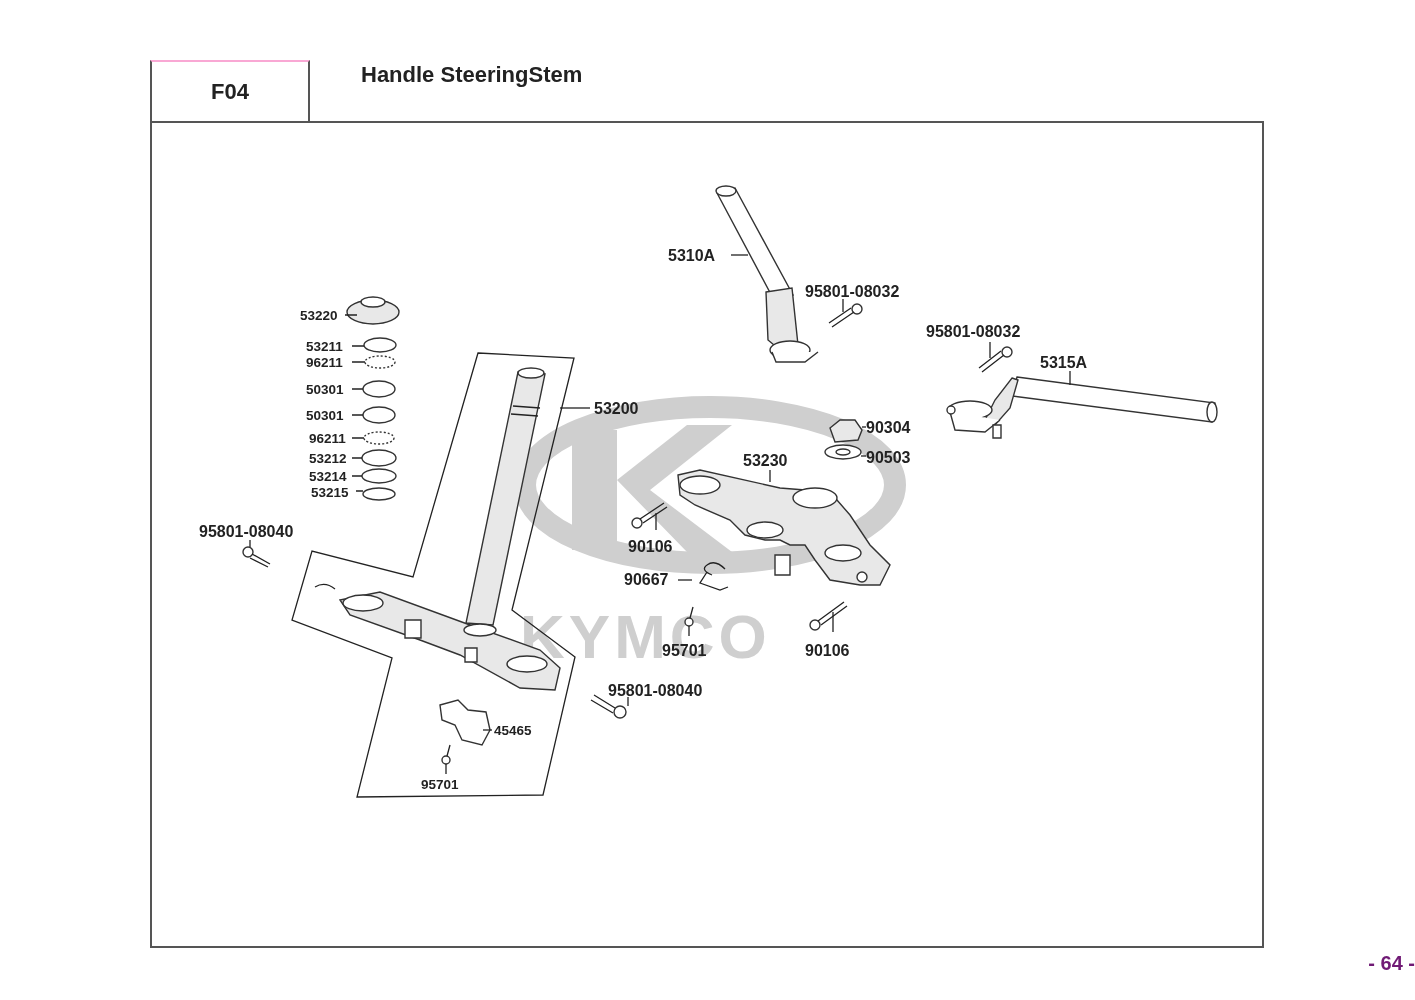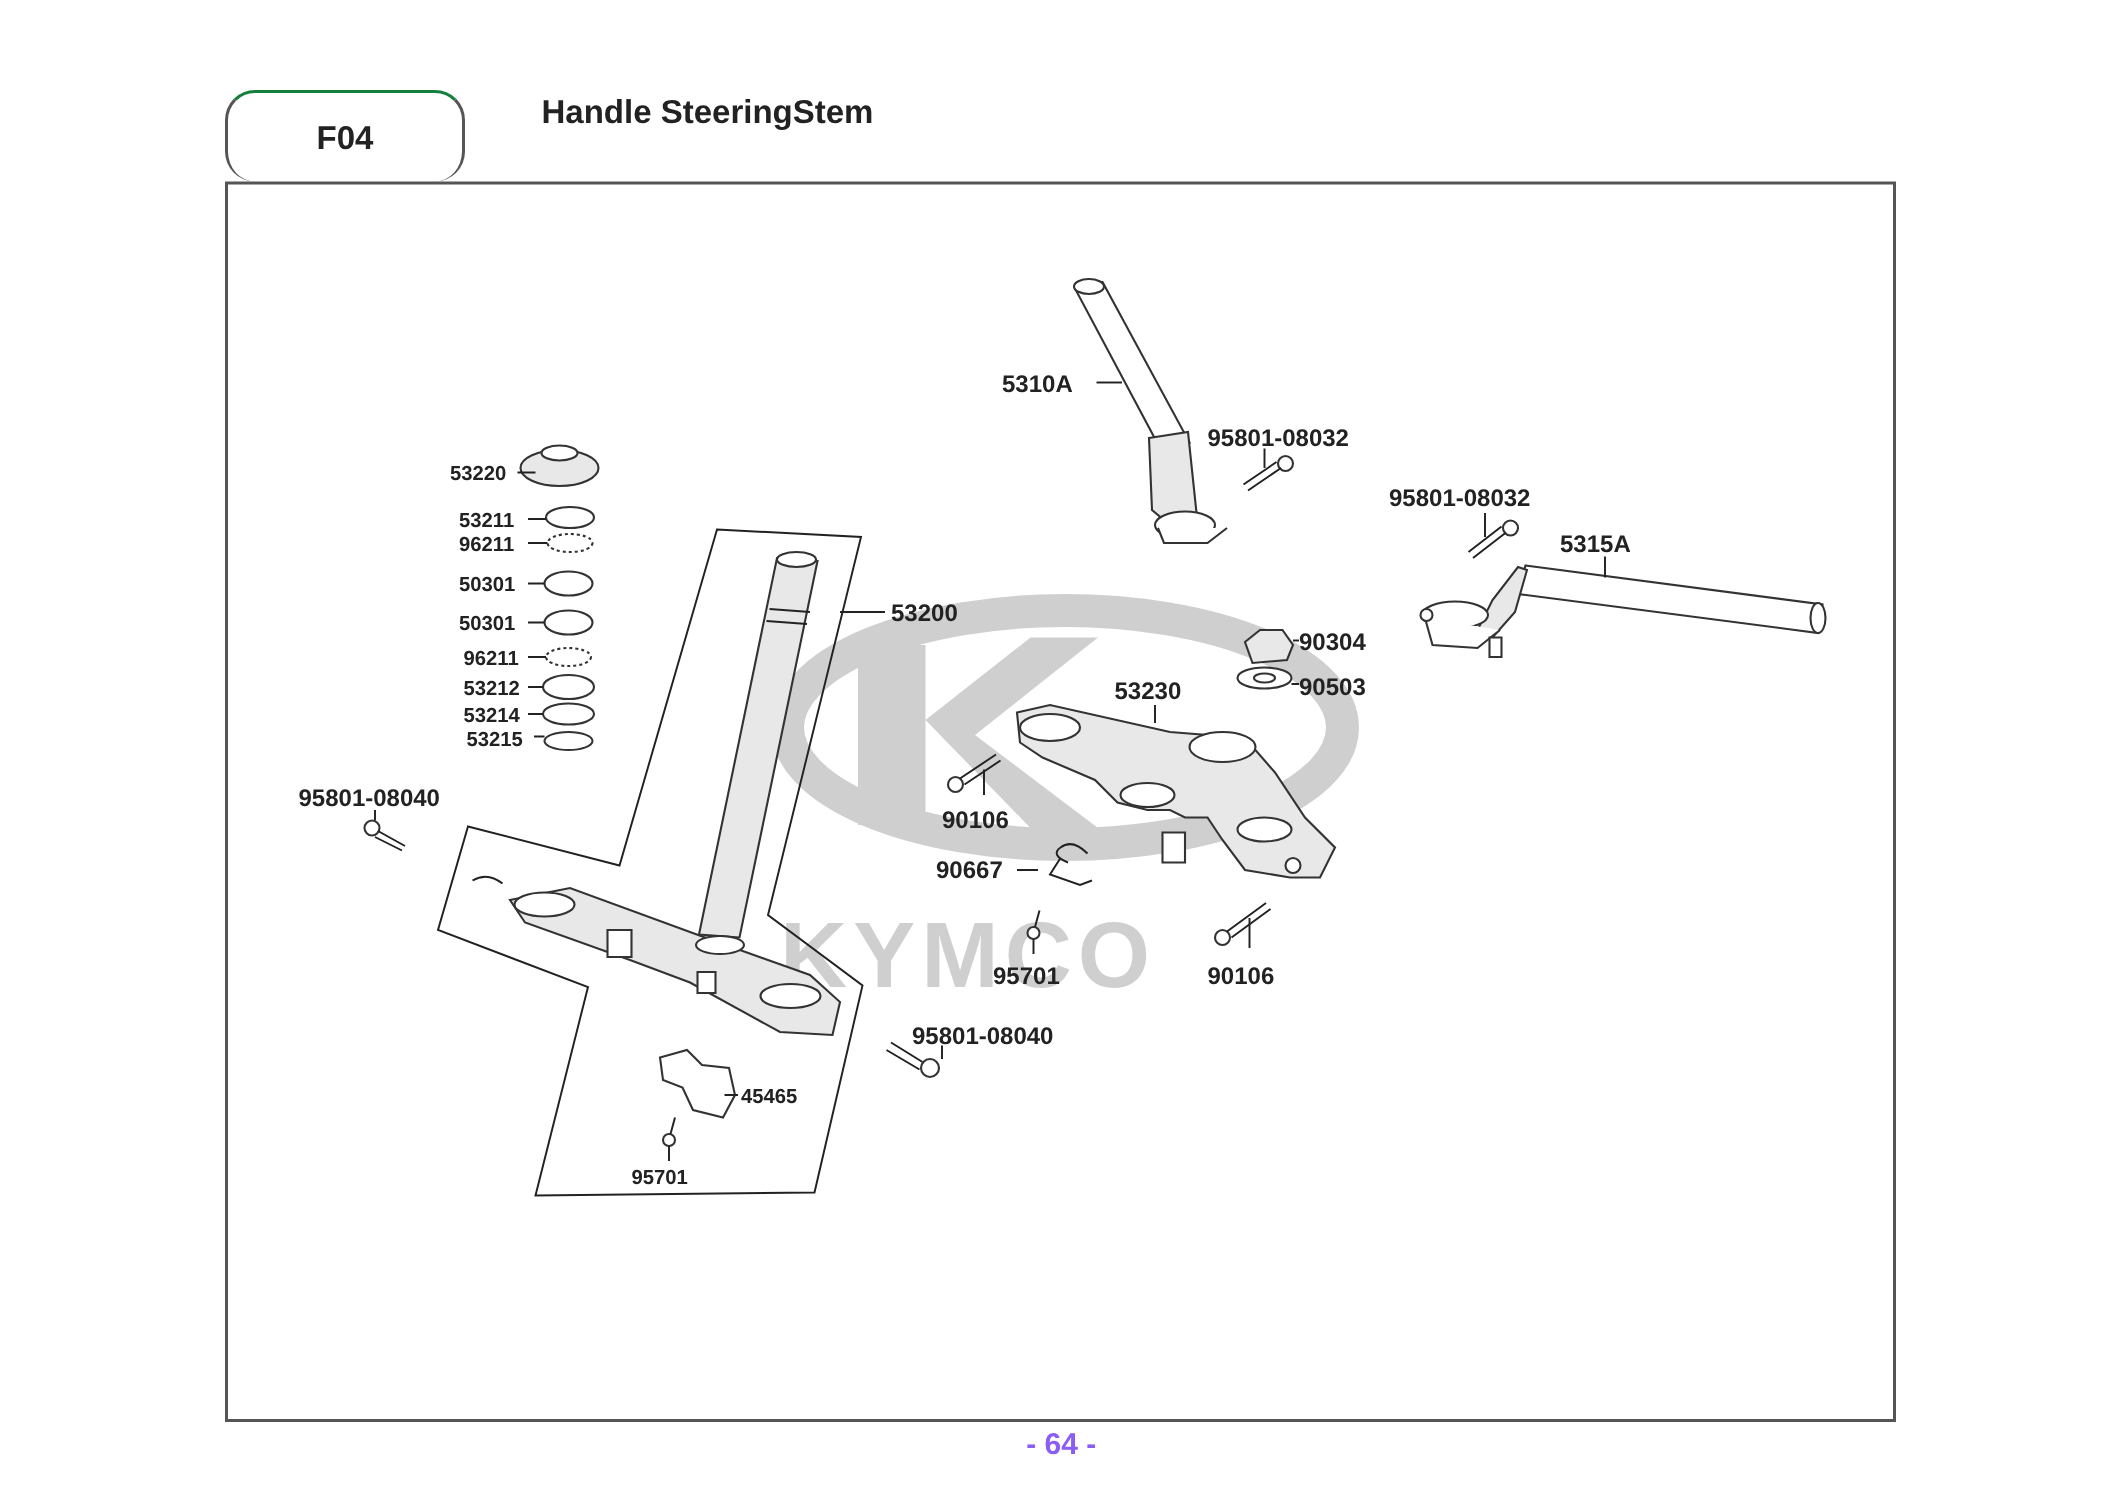--- a/index.html
+++ b/index.html
@@ -1,26 +1,26 @@
 <!DOCTYPE html>
 <html><head>
 <meta charset="utf-8">
 <style>
   html, body { margin:0; padding:0; background:#ffffff; }
   body { width:1415px; height:1000px; position:relative; overflow:hidden;
          font-family:"Liberation Sans", sans-serif; color:#222; }
   .code-box { position:absolute; left:150px; top:60px; width:160px; height:61px;
-              border-left:2px solid #555; border-top:2px solid #15803d; border-right:2px solid #555;
+              border-left:2px solid #555; border-top:2px solid #f9a8d4; border-right:2px solid #555;
               box-sizing:border-box; display:flex; align-items:center; justify-content:center;
-              font-weight:bold; font-size:22px; color:#222;border-radius:20px; }
+              font-weight:bold; font-size:22px; color:#222; }
   .title { position:absolute; left:361px; top:62px; font-weight:bold; font-size:22px; color:#222; }
   .frame { position:absolute; left:150px; top:121px; width:1114px; height:827px;
            border:2px solid #555; box-sizing:border-box; }
-  .page-no { position:absolute; left:0; width:1415px; top:952px; text-align:center;
-             font-weight:bold; font-size:20px; color:#8b5cf6; }
+  .page-no { position:absolute; left:0; width:1415px; top:952px; text-align:right;
+             font-weight:bold; font-size:20px; color:#701a75; }
   svg.diagram { position:absolute; left:0; top:0; }
   .lbl { font-family:"Liberation Sans", sans-serif; font-weight:bold; font-size:16px; fill:#222; }
   .lbl-s { font-family:"Liberation Sans", sans-serif; font-weight:bold; font-size:13.5px; fill:#222; }
   .ln { stroke:#222; stroke-width:1.3; fill:none; }
   .part { stroke:#333; stroke-width:1.4; fill:#fff; }
   .part-g { stroke:#333; stroke-width:1.4; fill:#e8e8e8; }
   .wm { fill:#cfcfcf; }
 </style>
 </head>
 <body>

